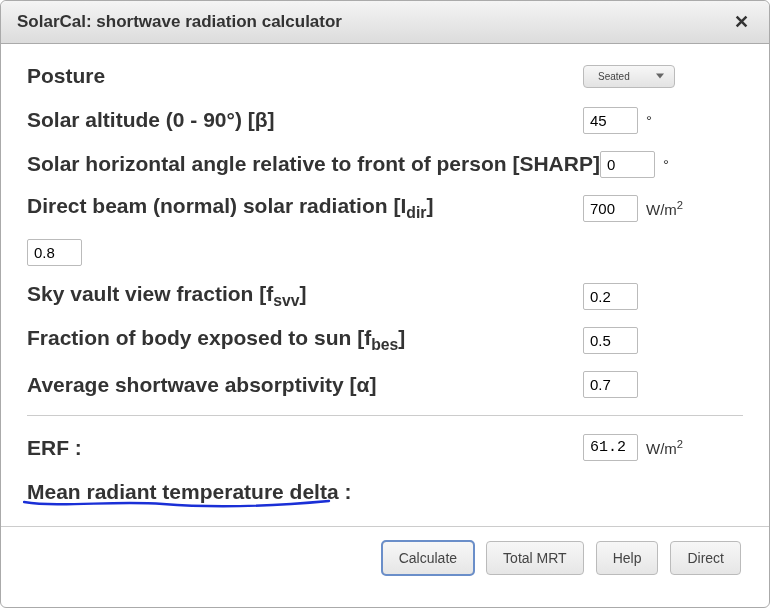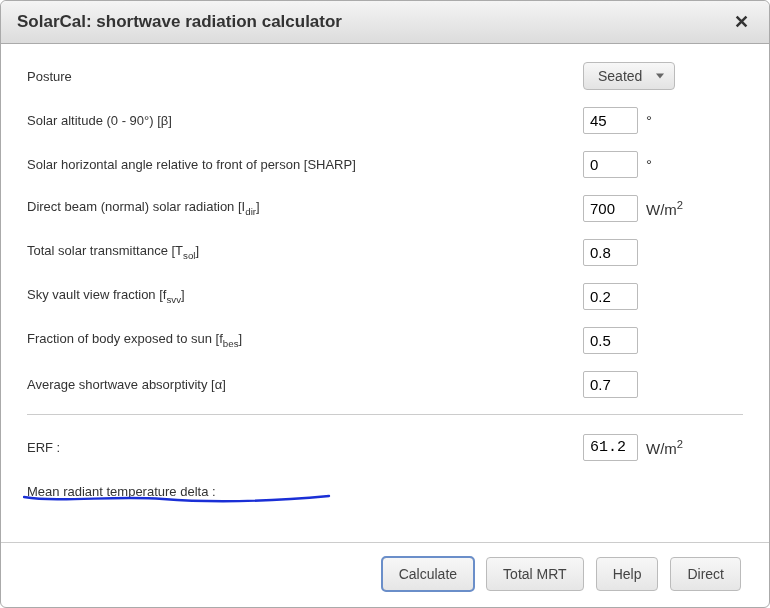--- a/index.html
+++ b/index.html
@@ -48,23 +48,24 @@
     overflow: auto;
   }
   .row {
     display: flex;
     align-items: center;
     justify-content: space-between;
     margin-bottom: 16px;
     min-height: 28px;
   }
   .row .label {
-    font-size: 13px;
+    font-size: 21px;
     color: #333;
     white-space: nowrap;
+    font-weight: bold;
   }
   .row .right {
     display: flex;
     align-items: center;
     gap: 8px;
     min-width: 160px;
   }
   .row .right.sel-col { justify-content: flex-start; }
   .row .unit {
     font-size: 15px;
@@ -81,21 +82,21 @@
   }
   input.txt.readonly { background: #fff; font-family: Liberation Mono, monospace; }
   .select-wrap {
     position: relative;
     display: inline-flex;
     align-items: center;
     background: linear-gradient(to bottom, #f7f7f7, #e3e3e3);
     border: 1px solid #bbb;
     border-radius: 4px;
     padding: 5px 30px 5px 14px;
-    font-size: 14px;
+    font-size: 10px;
     color: #444;
     cursor: pointer;
     min-width: 92px;
   }
   .select-wrap .caret {
     position: absolute;
     right: 10px;
     top: 50%;
     transform: translateY(-50%);
     width: 0; height: 0;
@@ -112,21 +113,21 @@
   .annot-underline {
     position: absolute;
     left: -4px; right: auto;
     bottom: -6px;
     width: 310px;
     height: 12px;
     pointer-events: none;
   }
   .buttonbar {
     border-top: 1px solid #ccc;
-    padding: 14px 28px 16px 28px;
+    padding: 14px 28px 32px 28px;
     display: flex;
     justify-content: flex-end;
     gap: 12px;
   }
   button.ui-btn {
     font-family: inherit;
     font-size: 14px;
     color: #444;
     background: linear-gradient(to bottom, #f7f7f7, #e6e6e6);
     border: 1px solid #bbb;
@@ -185,23 +186,20 @@
       <span class="label">
         <span>Direct beam (normal) solar radiation [I</span><sub>dir</sub><span>]</span>
       </span>
       <div class="right">
         <input class="txt" value="700" style="">
         <span class="unit">W/m<sup>2</sup></span>
       </div>
     </div>
 
     <div class="row">
-      <span class="label">
-        <span>Total solar transmittance [T</span><sub>sol</sub><span>]</span>
-      </span>
       <div class="right">
         <input class="txt" value="0.8" style="">
         <span class="unit"></span>
       </div>
     </div>
 
     <div class="row">
       <span class="label">
         <span>Sky vault view fraction [f</span><sub>svv</sub><span>]</span>
       </span>

